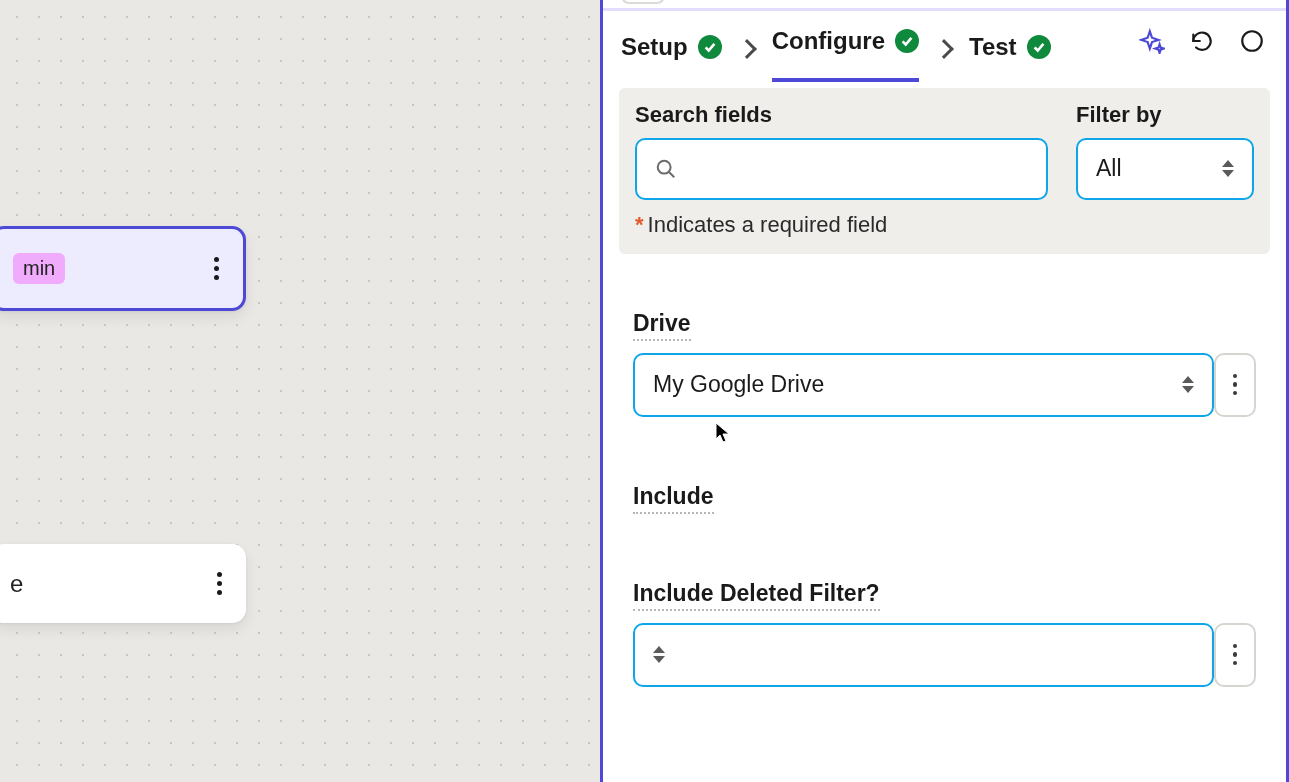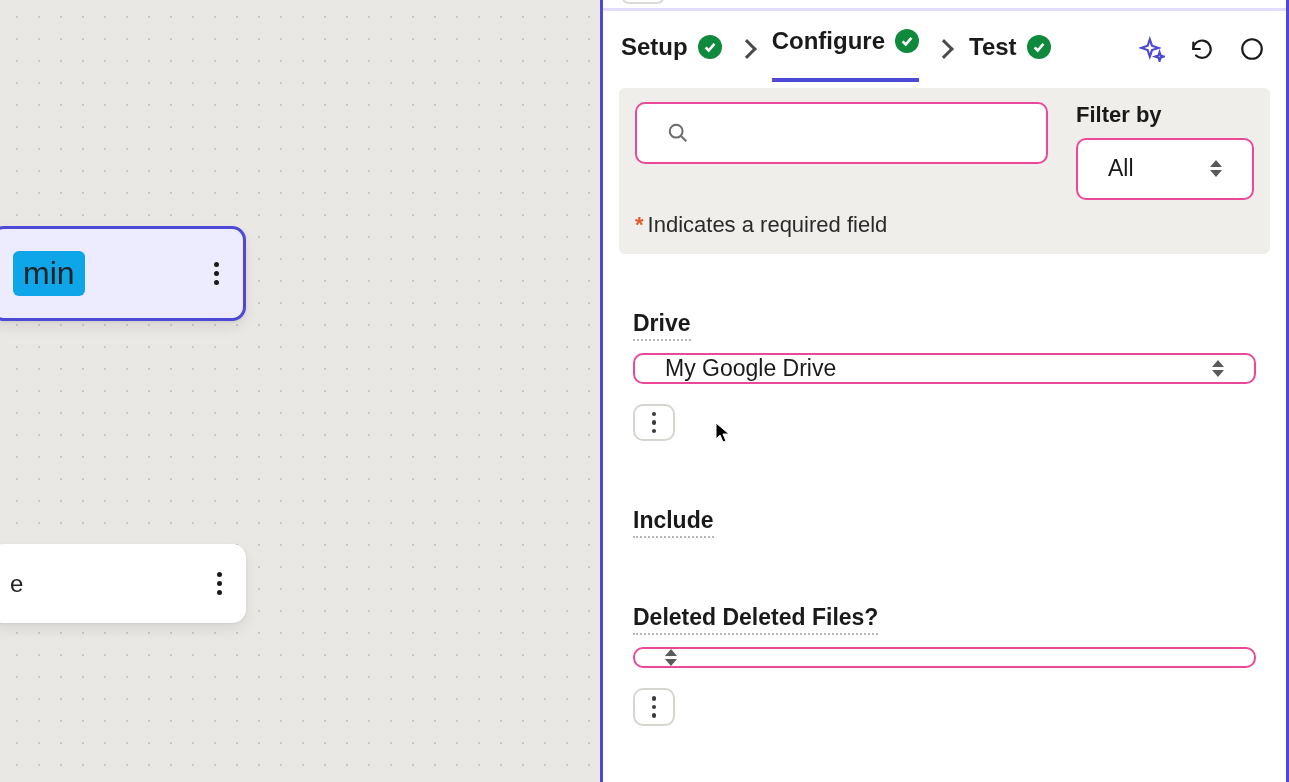--- a/index.html
+++ b/index.html
@@ -25,24 +25,24 @@
     padding: 22px 20px;
     display: flex;
     align-items: center;
     justify-content: space-between;
   }
   .node.sel {
     background: #edecff;
     border: 3px solid #4d48d6;
   }
   .node .pill {
-    background: #0ea5e9;
+    background: #f0abfc;
     border-radius: 6px;
     padding: 4px 10px;
-    font-size: 32px;
+    font-size: 20px;
     font-weight: 500;
     color: #222;
   }
   .node .plain {
     font-size: 24px;
     font-weight: 500;
     color: #222;
   }
   .dots3 {
     display: flex;
@@ -78,21 +78,21 @@
     width: 44px; height: 34px;
     border: 2px solid #dcdad6;
     border-radius: 8px;
     background: #fff;
   }
   .sep-line { height: 2.5px; background: #e0ddff; }
 
   
   .tabs {
     display: flex;
-    align-items: center;
+    align-items: flex-start;
     justify-content: space-between;
     padding: 16px 20px 10px 18px;
   }
   .tabs-left { display: flex; align-items: center; gap: 18px; }
   .tab {
     display: flex; align-items: center; gap: 10px;
     font-size: 24px; font-weight: 650; color: #1a1a1a;
     padding-bottom: 4px;
     cursor: pointer;
   }
@@ -116,26 +116,26 @@
     margin: 6px 16px 0 16px;
     padding: 14px 16px 16px 16px;
     border-radius: 6px;
   }
   .search-row { display: flex; gap: 28px; }
   .search-col { display: flex; flex-direction: column; gap: 10px; }
   .search-col.grow { flex: 1; }
   .lbl { font-size: 22px; font-weight: 650; color: #1a1a1a; }
   .input, .select {
     height: 62px;
-    border: 2px solid #ec4899;
+    border: 2px solid #0ea5e9;
     border-radius: 10px;
     background: #fff;
     display: flex;
     align-items: center;
-    padding: 0 30px;
+    padding: 0 18px;
     font-size: 23px;
     color: #1a1a1a;
     gap: 12px;
   }
   .input input {
     border: none; outline: none; flex: 1; font-size: 23px; background: transparent;
   }
   .select { justify-content: space-between; min-width: 178px; cursor: pointer; }
   .sort-ico {
     display: flex; flex-direction: column; gap: 3px; align-items: center;
@@ -145,21 +145,21 @@
   }
   .sort-ico::before { border-bottom: 7px solid #5a5a5a; }
   .sort-ico::after { border-top: 7px solid #5a5a5a; }
   .req-note { margin-top: 12px; font-size: 22px; color: #2a2a2a; }
   .req-note .star { color: #e05a2b; font-weight: 700; margin-right: 4px; }
 
   
   .form { padding: 20px 30px; display: flex; flex-direction: column; gap: 30px; }
   .field { display: flex; flex-direction: column; gap: 12px; margin-top: 36px; }
   .field-label { font-size: 23px; font-weight: 650; color: #1a1a1a; border-bottom: 2px dotted #b8b6b2; width: fit-content; padding-bottom: 2px; }
-  .field-row { display: flex; gap: 20px; align-items: stretch; flex-direction: column; }
+  .field-row { display: flex; gap: 0; align-items: stretch; }
   .field-row .select, .field-row .input { flex: 1; height: 64px; }
   .dots-side {
     width: 42px; border: 2px solid #d7d5d0; border-radius: 10px; background: #fff;
     display: flex; align-items: center; justify-content: center; cursor: pointer;
   }
   .dots-side .dots3 span { width: 4.5px; height: 4.5px; background: #3a3a3a; }
 
   
   .cursor {
     position: absolute;
@@ -245,20 +245,21 @@
         <svg viewBox="0 0 24 24">
             <circle cx="12" cy="12" r="9"></circle>
           </svg>
       </div>
     </div>
   </div>
 
   <div class="search-block">
     <div class="search-row">
       <div class="search-col grow">
+        <div class="lbl">Search fields</div>
         <div class="input">
           <svg width="22" height="22" viewBox="0 0 24 24" fill="none" stroke="#6b6b6b" stroke-width="2.2">
               <circle cx="10" cy="10" r="7"></circle>
               <line x1="15.5" y1="15.5" x2="21" y2="21"></line>
             </svg>
           <input type="text" placeholder="" style="">
         </div>
       </div>
       <div class="search-col">
         <div class="lbl">Filter by</div>
@@ -290,21 +291,21 @@
             </div>
         </div>
       </div>
     </div>
 
     <div class="field">
       <div class="field-label">Include</div>
     </div>
 
     <div class="field">
-      <div class="field-label">Deleted Deleted Files?</div>
+      <div class="field-label">Include Deleted Filter?</div>
       <div class="field-row">
         <div class="select">
           <span class="sort-ico"></span>
         </div>
         <div class="dots-side">
           <div class="dots3">
               <span></span>
               <span></span>
               <span></span>
             </div>

